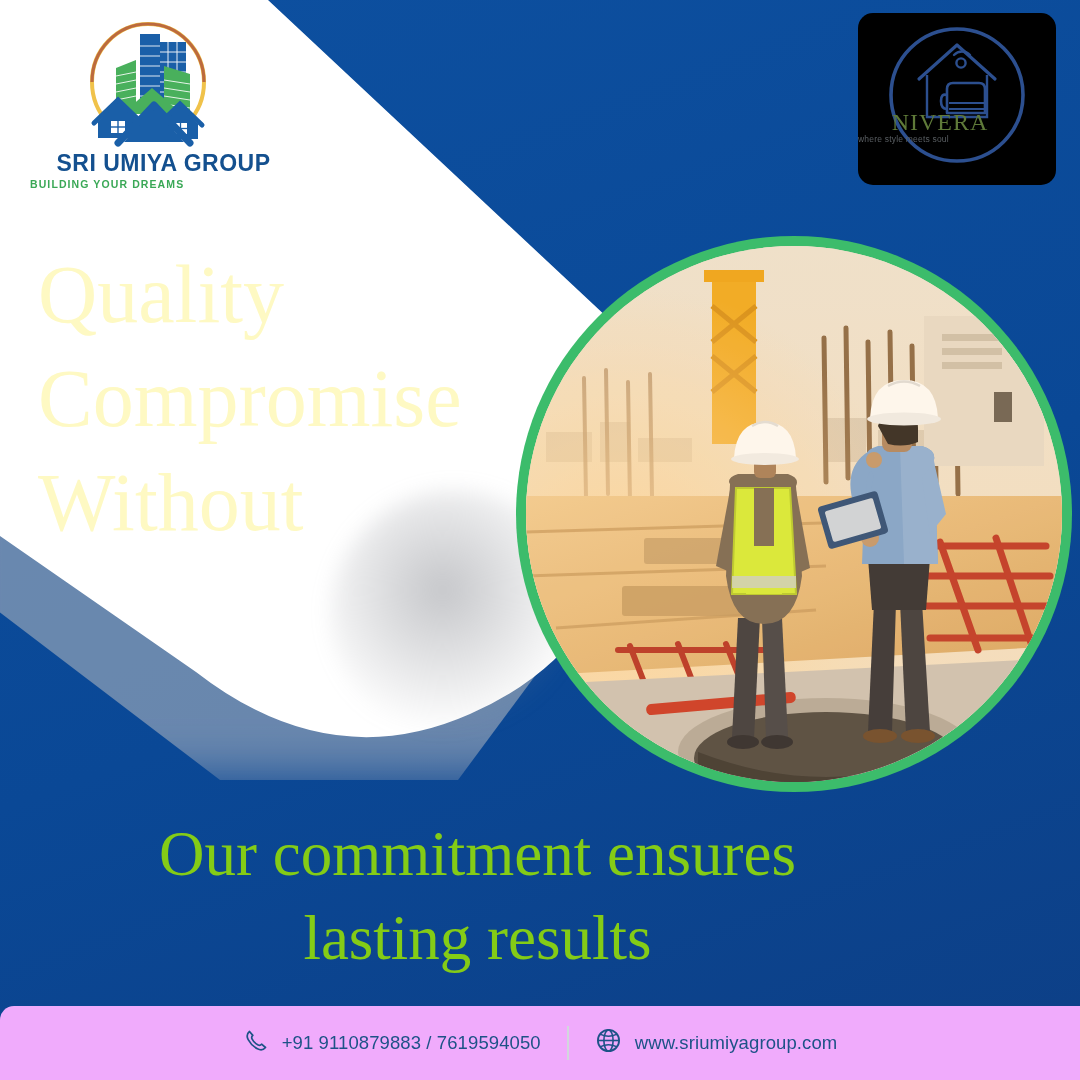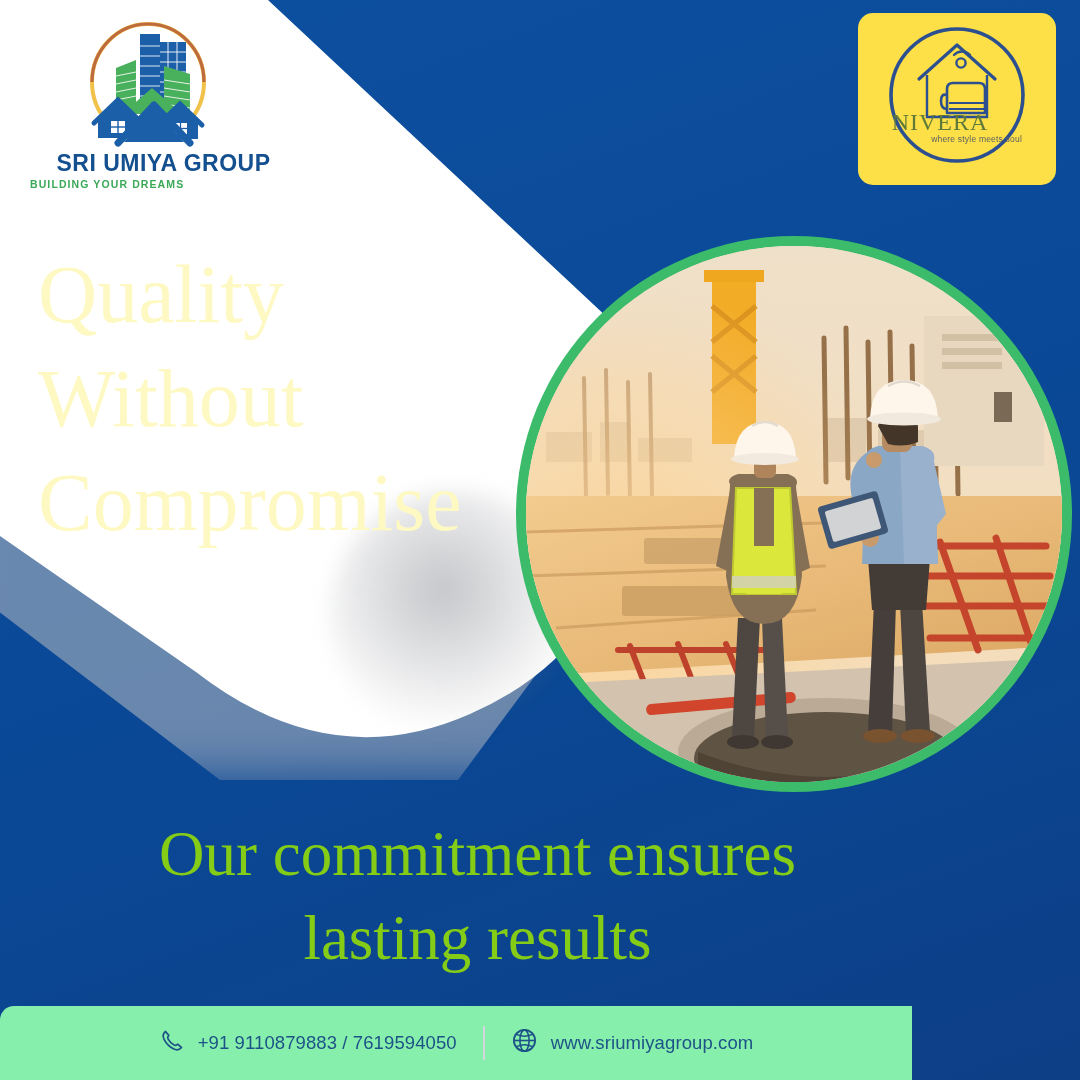--- a/index.html
+++ b/index.html
@@ -92,21 +92,21 @@
     color: #3aa856;
   }
 
   
   .nivera-card {
     position: absolute;
     left: 858px;
     top: 13px;
     width: 198px;
     height: 172px;
-    background: #fde047;
+    background: #000000;
     border-radius: 15px;
   }
   .nivera-inner {
     position: absolute;
     left: 17px;
     top: 4px;
     width: 164px;
     height: 164px;
   }
   .nivera-word {
@@ -118,21 +118,21 @@
     font-family: "Liberation Serif", serif;
     font-size: 24px;
     letter-spacing: 1px;
     color: #5f7a39;
   }
   .nivera-sub {
     position: absolute;
     left: 0;
     top: 121px;
     width: 164px;
-    text-align: right;
+    text-align: left;
     font-size: 8.5px;
     letter-spacing: .2px;
     color: #5a5f63;
   }
 
   
   .headline {
     position: absolute;
     left: 38px;
     top: 243px;
@@ -179,23 +179,23 @@
     font-size: 63px;
     line-height: 84px;
     color: #84cc16;
   }
 
   
   .footer {
     position: absolute;
     left: 0;
     top: 1006px;
-    width: 912px;
+    width: 1080px;
     height: 74px;
-    background: #86efac;
+    background: #f0abfc;
     border-top-left-radius: 14px;
     display: flex;
     align-items: center;
     justify-content: center;
   }
   .contact-item {
     display: flex;
     align-items: center;
     gap: 13px;
     padding: 0 26px;
@@ -304,22 +304,22 @@
         <line x1="74" y1="86" x2="110" y2="86" stroke="#2c4f8f" stroke-width="2.2"></line>
         <line x1="74" y1="92" x2="110" y2="92" stroke="#2c4f8f" stroke-width="2.2"></line>
       </svg>
     </div>
     <div class="nivera-word">NIVERA</div>
     <div class="nivera-sub">where style meets soul</div>
   </div>
 
   <div class="headline">
     <div>Quality</div>
+    <div>Compromise</div>
     <div>Without</div>
-    <div>Compromise</div>
   </div>
 
   <div class="photo-ring">
     <div class="photo-circle">
       <svg viewBox="0 0 536 536" class="photo-svg" aria-hidden="true">
         <defs>
           <linearGradient id="skyG" x1="0" y1="0" x2="0" y2="1">
             <stop offset="0" stop-color="#efe7da"></stop>
             <stop offset="1" stop-color="#f6e3c6"></stop>
           </linearGradient>

